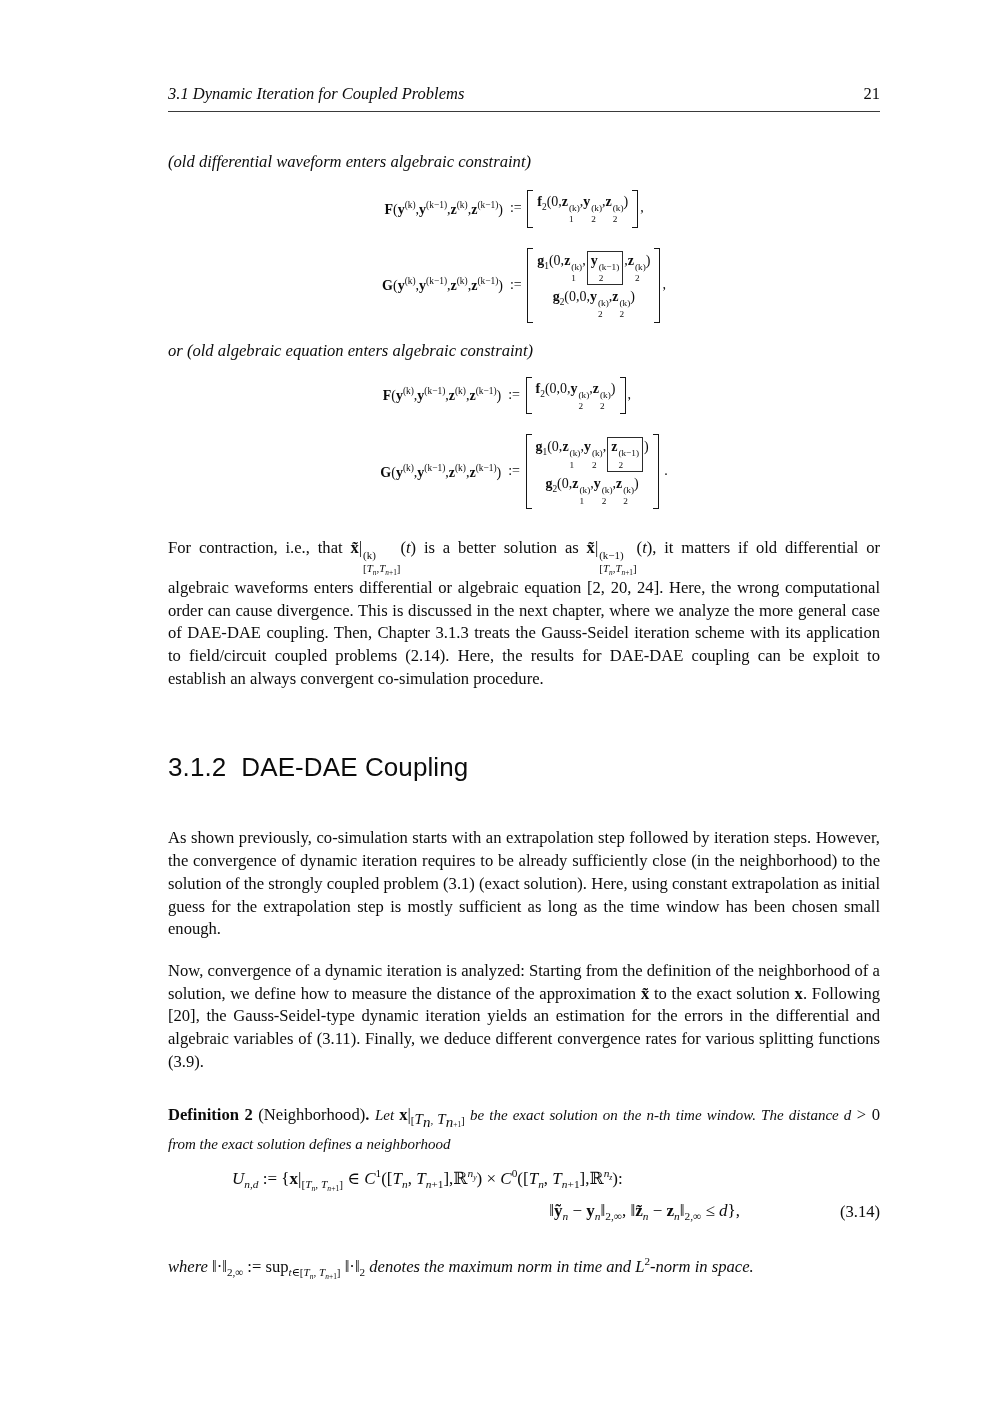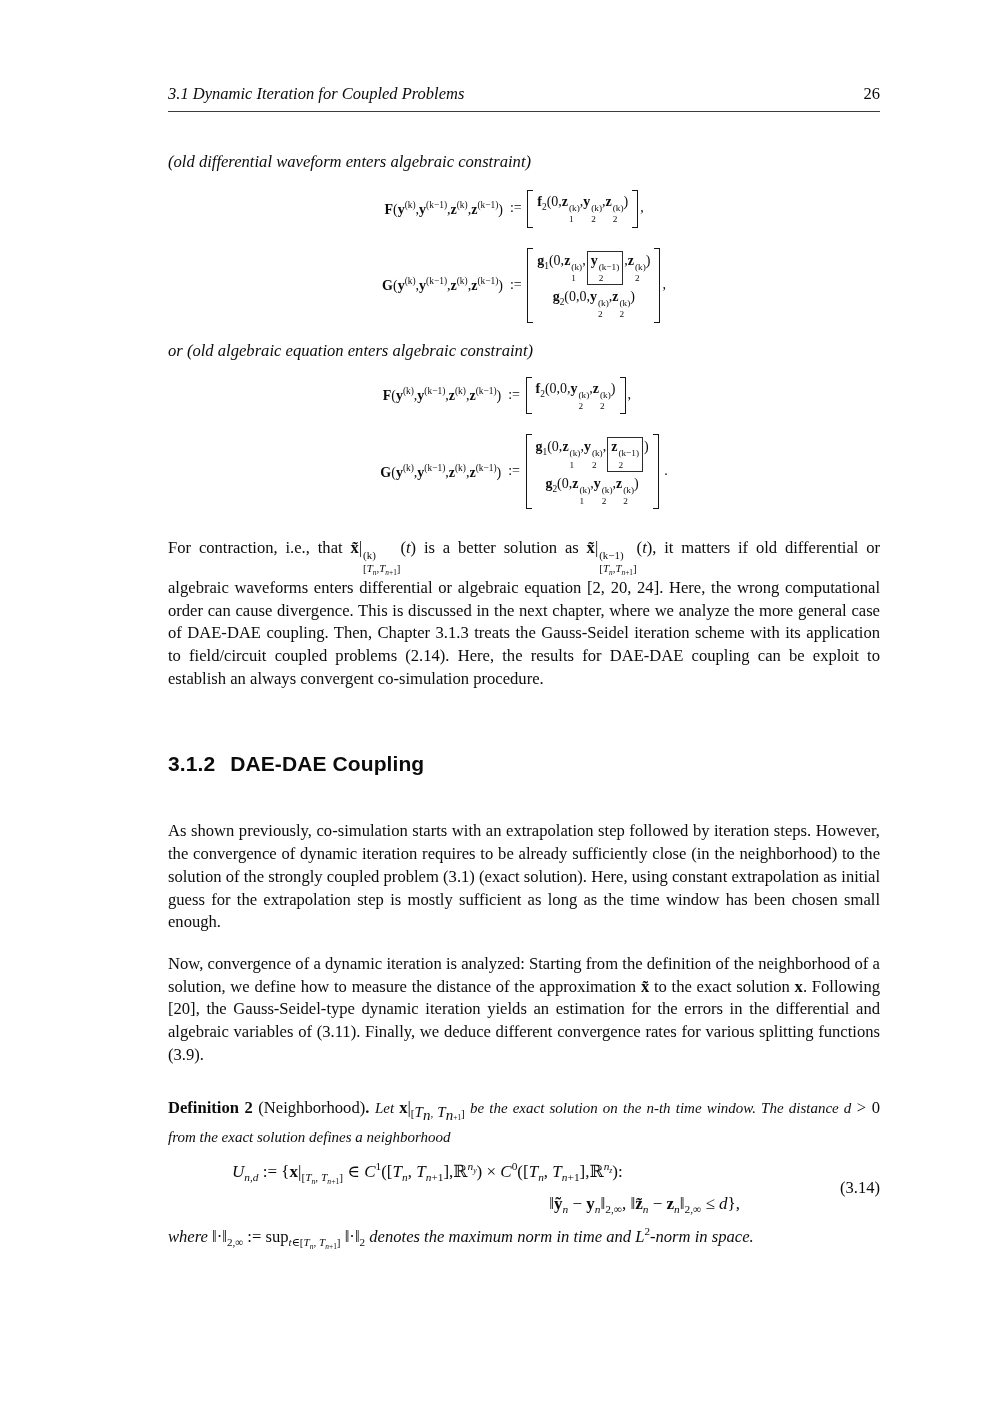--- a/index.html
+++ b/index.html
@@ -22,26 +22,26 @@
   .mt-label1{margin-top:40px;}
   .mt-eq1{margin-top:18px;}
   .mt-or{margin-top:18px;}
   .mt-eq2{margin-top:16px;}
   .mt-para1{margin-top:28px;}
   .mt-sec{margin-top:62px;}
   .mt-para2{margin-top:44px;}
   .mt-para3{margin-top:19px;}
   .mt-def{margin-top:30px;}
   .mt-eq314{margin-top:12px;}
-  .mt-where{margin-top:9px;}
+  .mt-where{margin-top:32px;}
   .mt-final{margin-top:52px;}
   
   .sec{
     font-family:"Liberation Sans","DejaVu Sans",sans-serif;
-    font-weight:bold;font-size:21px;letter-spacing:0.1px;
+    font-weight:normal;font-size:26px;letter-spacing:0.1px;
   }
   .sec .num{margin-right:15px;}
   
   .eqwrap{display:flex;justify-content:center;}
   .eqgrid{
     display:grid;grid-template-columns:auto auto;column-gap:7px;row-gap:20px;
     align-items:center;font-size:14px;line-height:1.25;
   }
   .eql{justify-self:end;white-space:nowrap;}
   .eqr{justify-self:start;white-space:nowrap;}
@@ -56,34 +56,34 @@
   .mat{display:inline-flex;align-items:flex-start;vertical-align:middle;margin:0 2px;}
   .lb,.rb{align-self:stretch;width:5px;}
   .lb{border:1.6px solid #161616;border-right:none;margin-right:3px;}
   .rb{border:1.6px solid #161616;border-left:none;margin-left:3px;}
   .rows{display:flex;flex-direction:column;align-items:center;row-gap:3px;padding:3px 1px;}
   .row{white-space:nowrap;}
   .bx{border:1.2px solid #2c2c2c;padding:0 3px 1px 3px;display:inline-block;margin:0 1px;}
   
   .def i{font-size:15px;}
   
-  .eq314{display:flex;align-items:center;font-size:17px;}
+  .eq314{display:flex;align-items:flex-end;font-size:17px;}
   .eq314 .eqcol{flex:1;padding-left:64px;}
   .eq314 .l1{text-align:left;white-space:nowrap;}
   .eq314 .l2{text-align:right;white-space:nowrap;margin-top:7px;padding-right:100px;}
   .eq314 .eqnum{white-space:nowrap;font-size:16.6px;}
 </style>
 </head>
 <body>
 
 <div class="content">
 
   <div class="runhead">
     <span>3.1  Dynamic Iteration for Coupled Problems</span>
-    <span class="pageno">26</span>
+    <span class="pageno">21</span>
   </div>
 
   <p class="lbl mt-label1">(old differential waveform enters algebraic constraint)</p>
 
   <div class="eqwrap mt-eq1">
     <div class="eqgrid">
       <span class="eql"><b>F</b>(<b>y</b><sup>(k)</sup>,<b>y</b><sup>(k−1)</sup>,<b>z</b><sup>(k)</sup>,<b>z</b><sup>(k−1)</sup>)</span>
       <span class="eqr">:= <span class="mat">
             <span class="lb"></span>
             <span class="rows">

